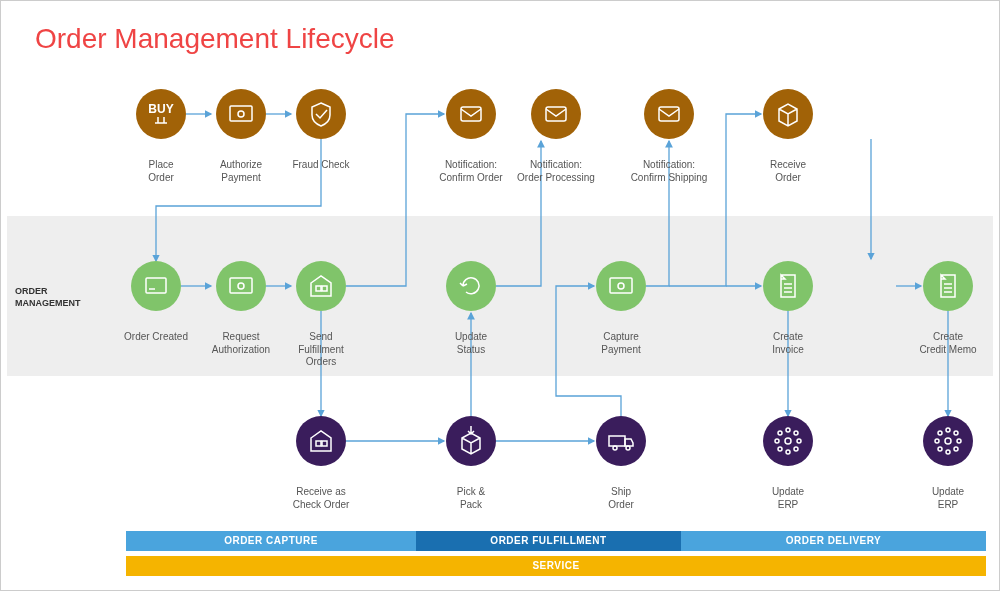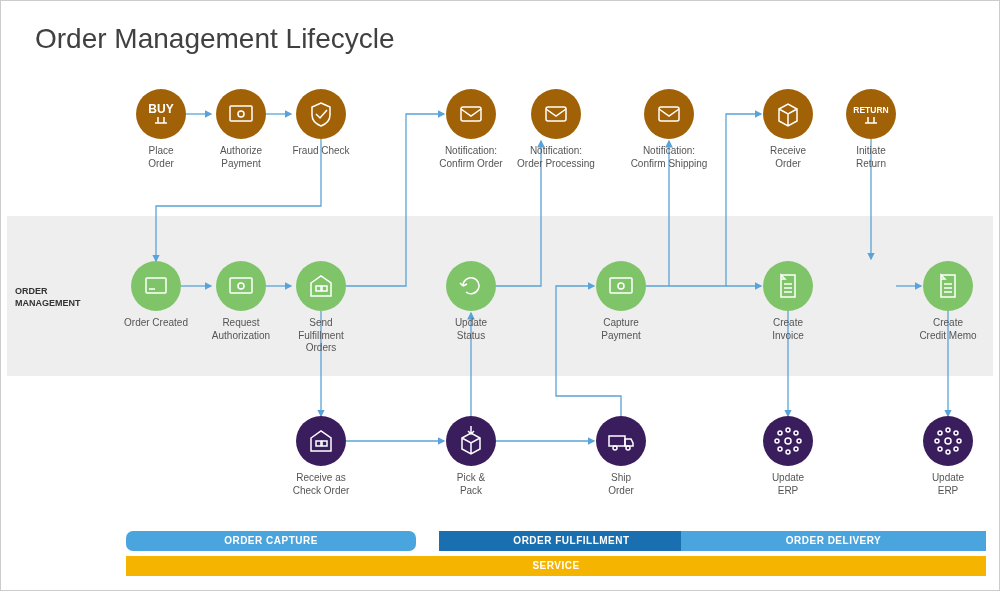--- a/index.html
+++ b/index.html
@@ -10,21 +10,21 @@
     height: 591px;
     border: 1px solid #ccc;
     background: #fff;
   }
   .title {
     position: absolute;
     left: 34px;
     top: 22px;
     font-size: 28px;
     font-weight: 300;
-    color: #404040;
+    color: #ef4444;
   }
   .band {
     position: absolute;
     left: 6px;
     right: 6px;
     top: 215px;
     height: 160px;
     background: #eeeeee;
   }
   .band-label {
@@ -63,21 +63,21 @@
     border-radius: 50%;
     background:
       repeating-conic-gradient(#f7d96a 0deg 4deg, transparent 4deg 8deg);
     -webkit-mask: radial-gradient(circle, transparent 52%, #000 54%);
             mask: radial-gradient(circle, transparent 52%, #000 54%);
     z-index: -1;
   }
   .node-label {
     font-size: 10px;
     color: #555;
-    margin-top: 6px;
+    margin-top: 20px;
     line-height: 1.25;
     white-space: pre-line;
   }
   .ico { stroke: #fff; fill: none; stroke-width: 1.5; }
   .buy-text { font: bold 12px Arial; fill: #fff; }
   .ret-text { font: bold 8.5px Arial; fill: #fff; }
   .arrow {
     position: absolute;
     stroke: #5aa3d8;
     fill: none;
@@ -90,22 +90,22 @@
   .phase-bar {
     position: absolute;
     height: 20px;
     color: #fff;
     font-size: 10px;
     font-weight: bold;
     text-align: center;
     line-height: 20px;
     letter-spacing: 0.5px;
   }
-  .pb-cap  { background: #4aa4dd; border-radius: 7px; }
-  .pb-ful  { background: #1a6fb0; margin-left: 23px; }
+  .pb-cap  { background: #4aa4dd; }
+  .pb-ful  { background: #1a6fb0; }
   .pb-del  { background: #4aa4dd; }
   .pb-svc  { background: #f5b400; }
 </style>
 </head>
 <body>
 
 <div class="canvas">
 
   <div class="title">Order Management Lifecycle</div>
 
@@ -224,30 +224,20 @@
   <div class="node" style="left:747px; top:88px">
     <div class="circle c-dark sunburst">
       <svg width="50" height="50">
           <path class="ico" d="M16,20 L25,15 L34,20 L34,32 L25,37 L16,32 Z M16,20 L25,25 L34,20 M25,25 L25,37"></path>
         </svg>
     </div>
     <div class="node-label">Receive
 Order</div>
   </div>
 
-  <div class="node" style="left:830px; top:88px">
-    <div class="circle c-dark">
-      <svg width="50" height="50">
-          <text x="25" y="24" text-anchor="middle" class="ret-text">RETURN</text>
-      <path class="ico" d="M22,28 L22,34 M28,28 L28,34 M19,34 L31,34"></path>
-        </svg>
-    </div>
-    <div class="node-label">Initiate
-Return</div>
-  </div>
 
   <div class="node" style="left:115px; top:260px">
     <div class="circle c-light">
       <svg width="50" height="50">
           <rect class="ico" x="15" y="17" width="20" height="15" rx="1"></rect>
           <line class="ico" x1="18" y1="28" x2="24" y2="28"></line>
         </svg>
     </div>
     <div class="node-label">Order Created</div>
   </div>

